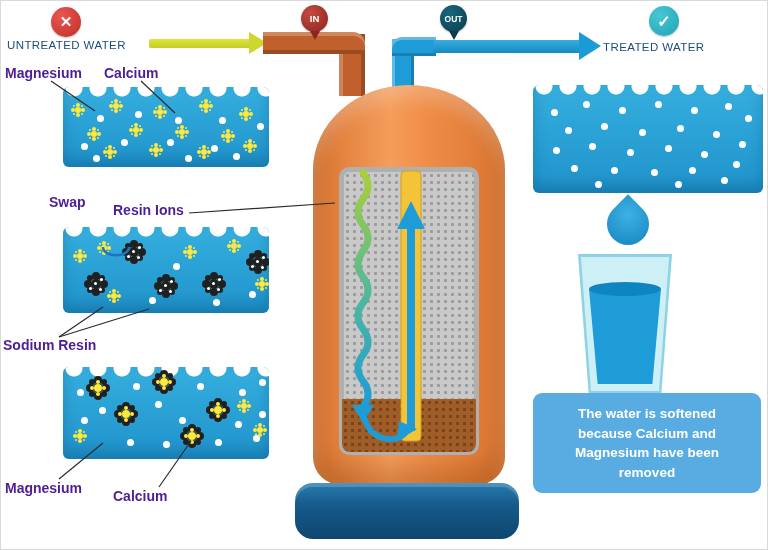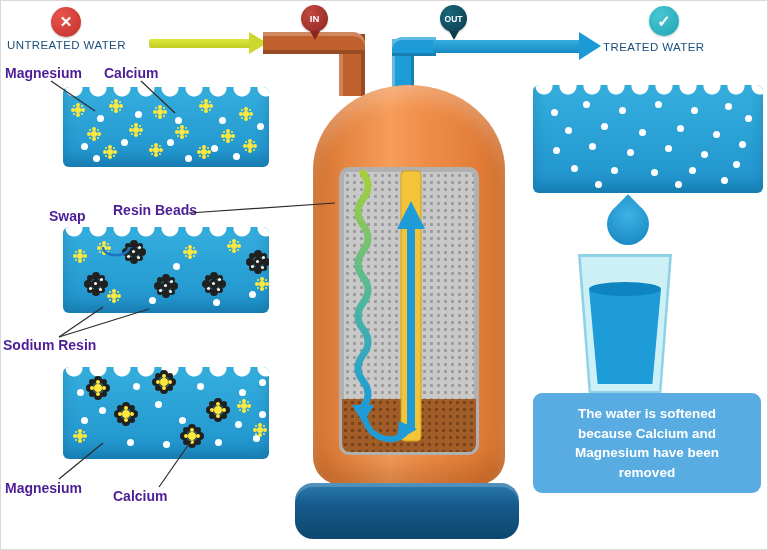--- a/index.html
+++ b/index.html
@@ -176,22 +176,22 @@
         <span class="p p-mg" style="left: 18px; top: 56px;"></span>
         <span class="p p-mg" style="left: 58px; top: 52px;"></span>
         <span class="p p-mg" style="left: 104px; top: 52px;"></span>
         <span class="p p-mg" style="left: 148px; top: 58px;"></span>
         <span class="p p-mg" style="left: 30px; top: 68px;"></span>
         <span class="p p-mg" style="left: 122px; top: 68px;"></span>
         <span class="p p-mg" style="left: 170px; top: 66px;"></span>
       </div>
     </div>
 
-  <div class="lbl" style="left:48px;top:207px;">Swap</div>
-  <div class="lbl" style="left:112px;top:201px;">Resin Beads</div>
+  <div class="lbl" style="left:48px;top:193px;">Swap</div>
+  <div class="lbl" style="left:112px;top:201px;">Resin Ions</div>
   <div class="tank" id="tank2">
       <div class="particles">
         <span class="p p-na" style="left: 66px; top: 20px;"></span>
         <span class="p p-na" style="left: 28px; top: 52px;"></span>
         <span class="p p-na" style="left: 98px; top: 54px;"></span>
         <span class="p p-na" style="left: 146px; top: 52px;"></span>
         <span class="p p-na" style="left: 190px; top: 30px;"></span>
         <span class="p p-ca" style="left: 14px; top: 26px;"></span>
         <span class="p p-ca" style="left: 38px; top: 18px;"></span>
         <span class="p p-ca" style="left: 124px; top: 22px;"></span>

